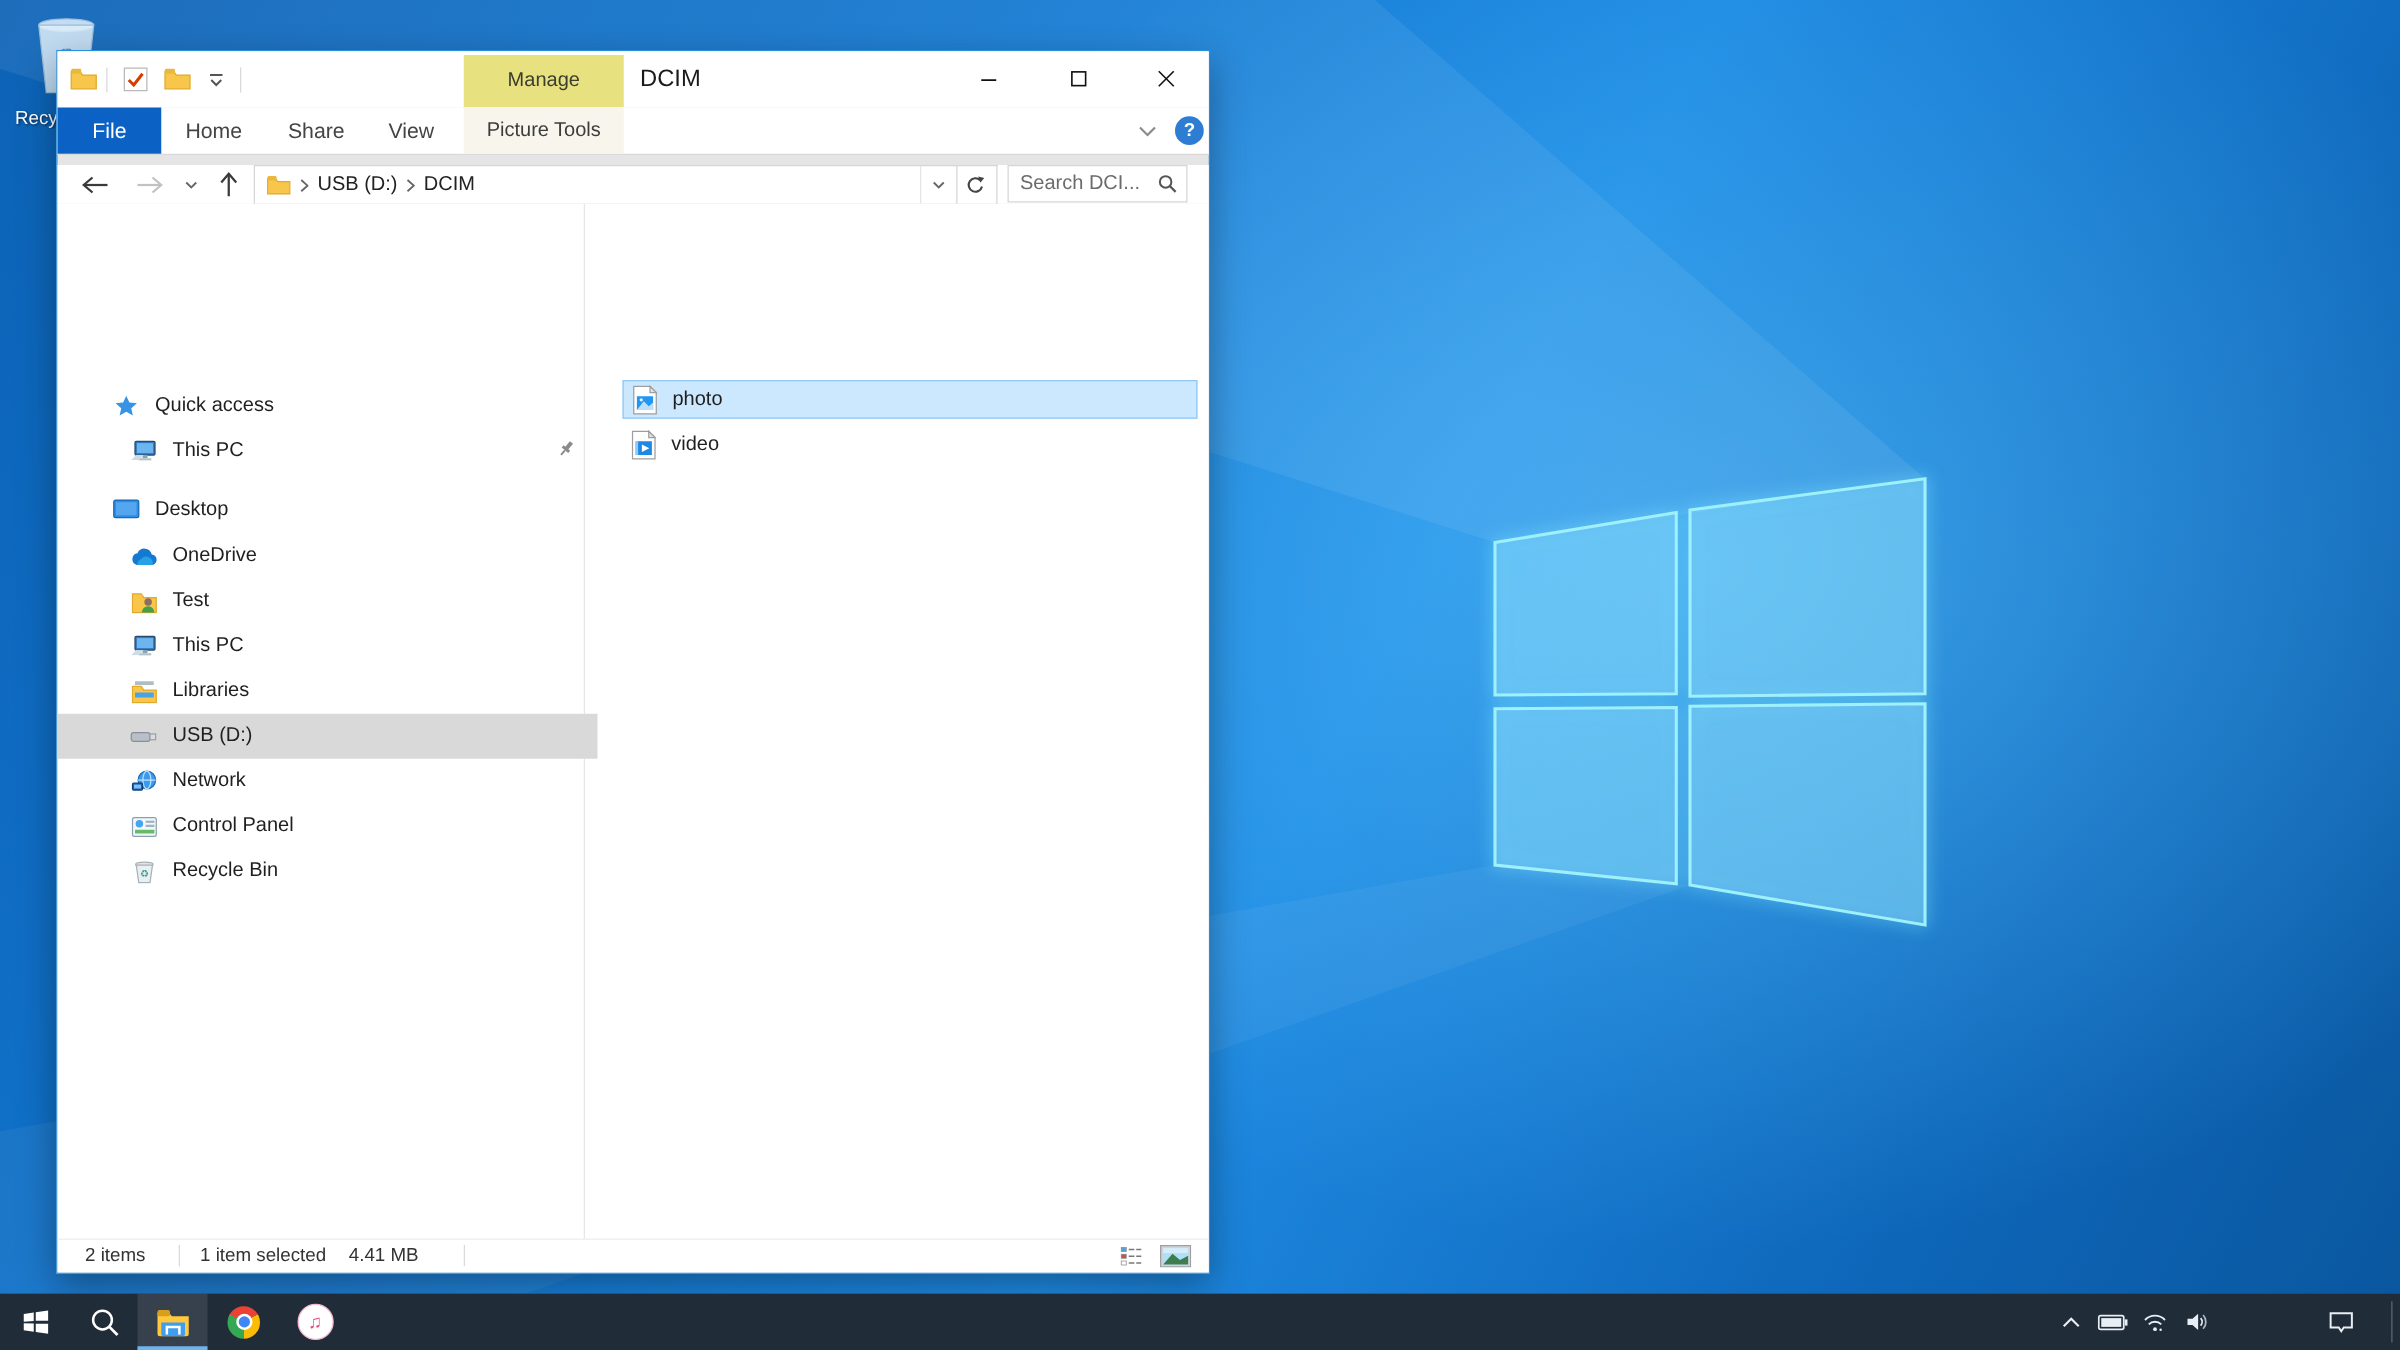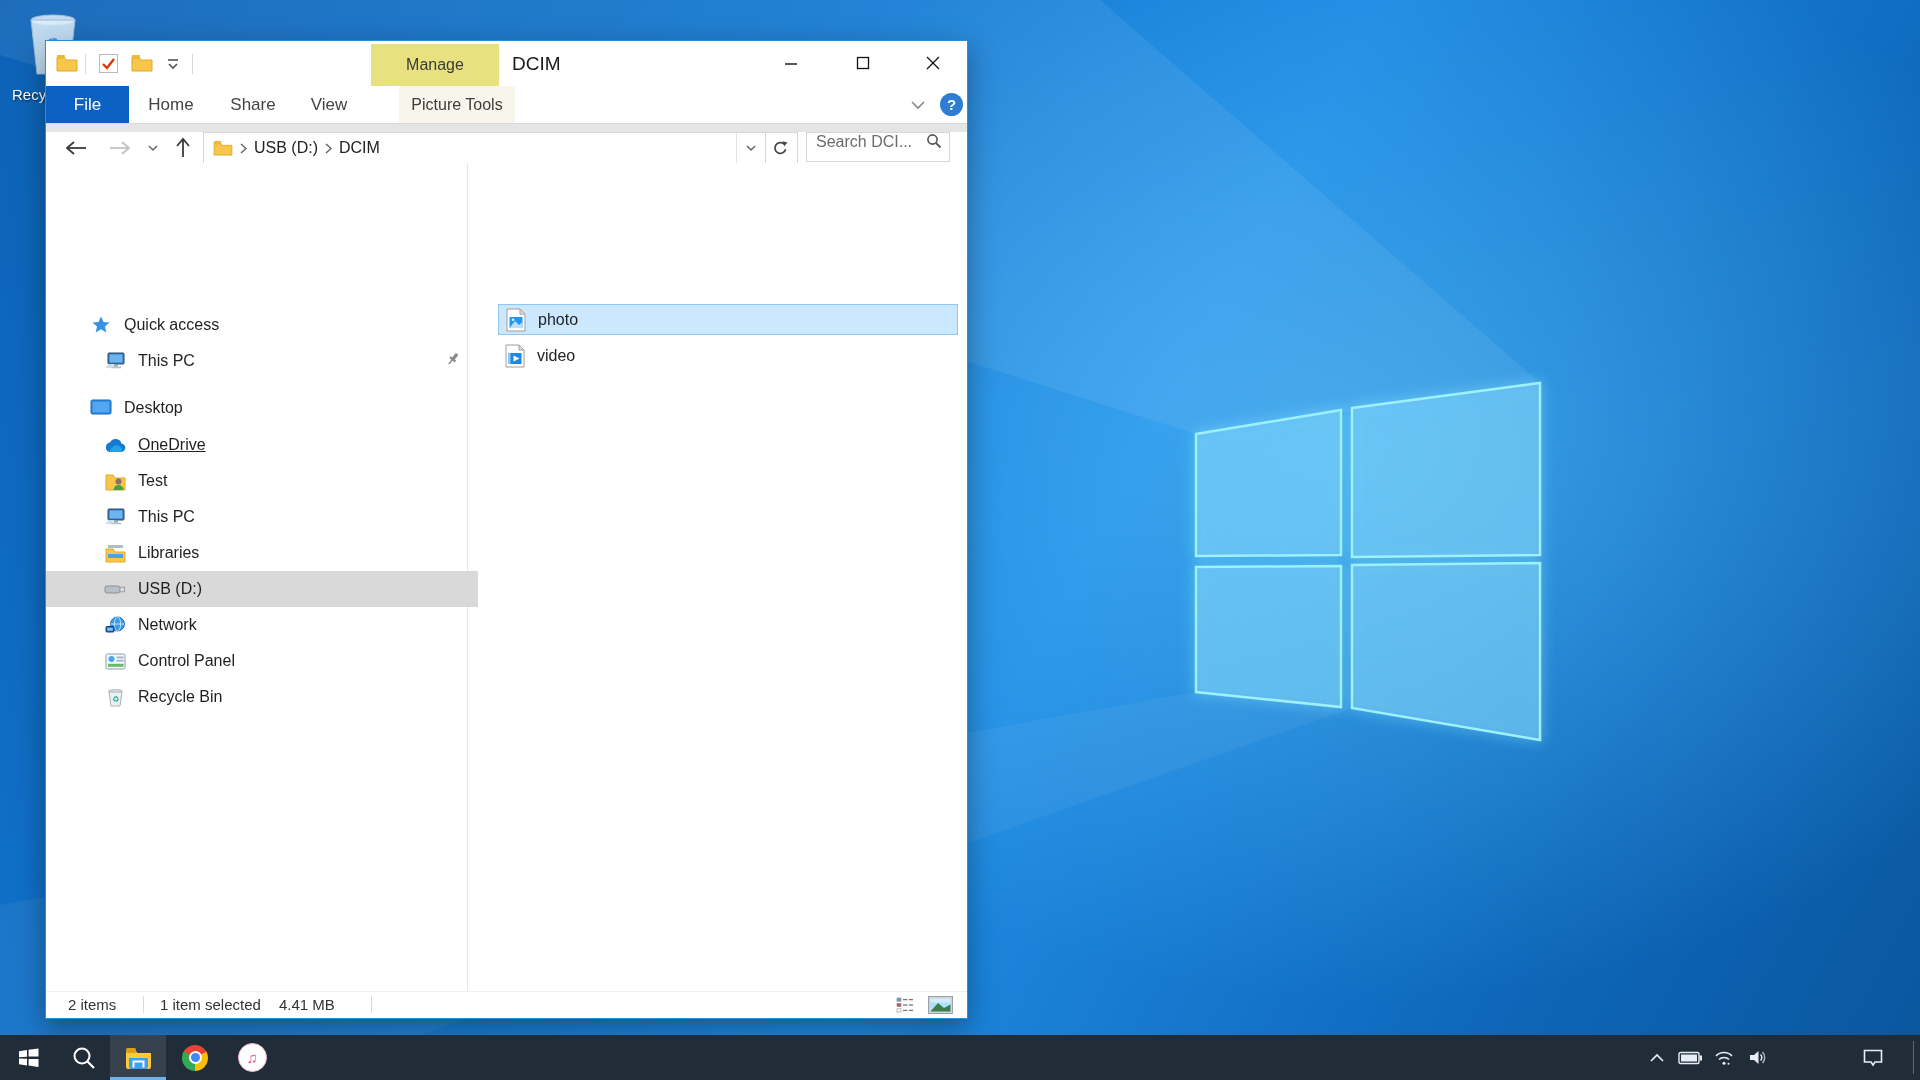--- a/index.html
+++ b/index.html
@@ -33,37 +33,37 @@
       display:flex;align-items:center;justify-content:center;font-size:16px;color:#3c3c30;}
 
   
   #tabrow{left:0;top:45px;width:100%;height:37px;border-bottom:1px solid #d9d9d9;background:#fff;}
   .rtab{top:0;height:37px;display:flex;align-items:center;justify-content:center;
         font-size:17px;color:#444;}
   #tab-file{left:0;width:83px;background:#0b62c4;color:#fff;}
   #tab-home{left:83px;width:84px;}
   #tab-share{left:167px;width:80px;}
   #tab-view{left:247px;width:72px;}
-  #tab-picture-tools{left:325px;width:116px;background:#f7f5ec;color:#3c3c3c;font-size:16px;margin-left:28px;}
+  #tab-picture-tools{left:325px;width:128px;background:#f7f5ec;color:#3c3c3c;font-size:16px;}
   #ribbon-caret{left:858px;top:8px;width:28px;height:22px;display:flex;align-items:center;justify-content:center;}
   #help-btn{left:894px;top:7px;width:23px;height:23px;border-radius:50%;background:#2d7ed3;
       color:#fff;font-size:15px;font-weight:bold;display:flex;align-items:center;justify-content:center;}
 
   
   #addr-row{left:0;top:91px;width:100%;height:31px;background:#fff;}
   .nav-arrow{top:0;height:31px;display:flex;align-items:center;justify-content:center;}
   #crumb-box{left:157px;top:0;width:561px;height:30px;border:1px solid #d6d6d6;
       display:flex;align-items:center;font-size:16px;color:#222;}
   .crumb-chev{margin:0 7px;}
   #crumb-dd{margin-left:auto;padding:0 8px;border-left:1px solid #e4e4e4;height:100%;
       display:flex;align-items:center;}
   #refresh-btn{left:718px;top:0;width:33px;height:30px;border:1px solid #d6d6d6;border-left:none;
       display:flex;align-items:center;justify-content:center;}
   #search-box{left:760px;top:0;width:144px;height:30px;border:1px solid #d6d6d6;
-      display:flex;align-items:flex-start;font-size:16px;color:#6b6b6b;padding-left:9px;box-sizing:border-box;}
+      display:flex;align-items:center;font-size:16px;color:#6b6b6b;padding-left:9px;box-sizing:border-box;}
   #search-box .mag{margin-left:auto;margin-right:7px;}
 
   
   #main{left:0;top:122px;width:100%;height:828px;background:#fff;}
   #pane-divider{left:421px;top:0;width:1px;height:828px;background:#e6e6e6;}
 
   .nav-item{left:0;width:420px;height:36px;display:flex;align-items:center;font-size:16px;color:#1f1f1f;padding-left:12px;}
   .nav-item .nav-ico{width:22px;height:20px;display:flex;align-items:center;justify-content:center;}
   .nav-item.lvl0 .nav-ico{margin-left:32px;}
   .nav-item.lvl1 .nav-ico{margin-left:46px;}
@@ -277,21 +277,21 @@
     <div class="abs nav-item lvl0" style="top:227px;">
       <span class="nav-ico">
         <svg width="22" height="18" viewBox="0 0 22 18">
           <rect x="1" y="1" width="20" height="14" rx="1.5" fill="#2e8de8" stroke="#1669b8"></rect>
           <rect x="2.8" y="2.8" width="16.4" height="10.4" fill="#54a7ef"></rect>
         </svg>
         </span>
       <span class="nav-label">Desktop</span>
     </div>
 
-    <div class="abs nav-item lvl1" style="top:264px;text-decoration:underline;">
+    <div class="abs nav-item lvl1" style="top:264px;">
       <span class="nav-ico">
         <svg width="22" height="15" viewBox="0 0 22 15">
           <path d="M5.5 14h11.3a4.2 4.2 0 0 0 .6-8.4A6 6 0 0 0 6 4.6 4.8 4.8 0 0 0 5.5 14z" fill="#1579d0"></path>
           <path d="M6 14h10.8a4 4 0 0 0 1.4-.3 5.5 5.5 0 0 0-9.6-4.4A4.6 4.6 0 0 0 6 14z" fill="#28a8ea" opacity=".85"></path>
         </svg>
         </span>
       <span class="nav-label">OneDrive</span>
     </div>
 
     <div class="abs nav-item lvl1" style="top:300px;text-align:center;">

